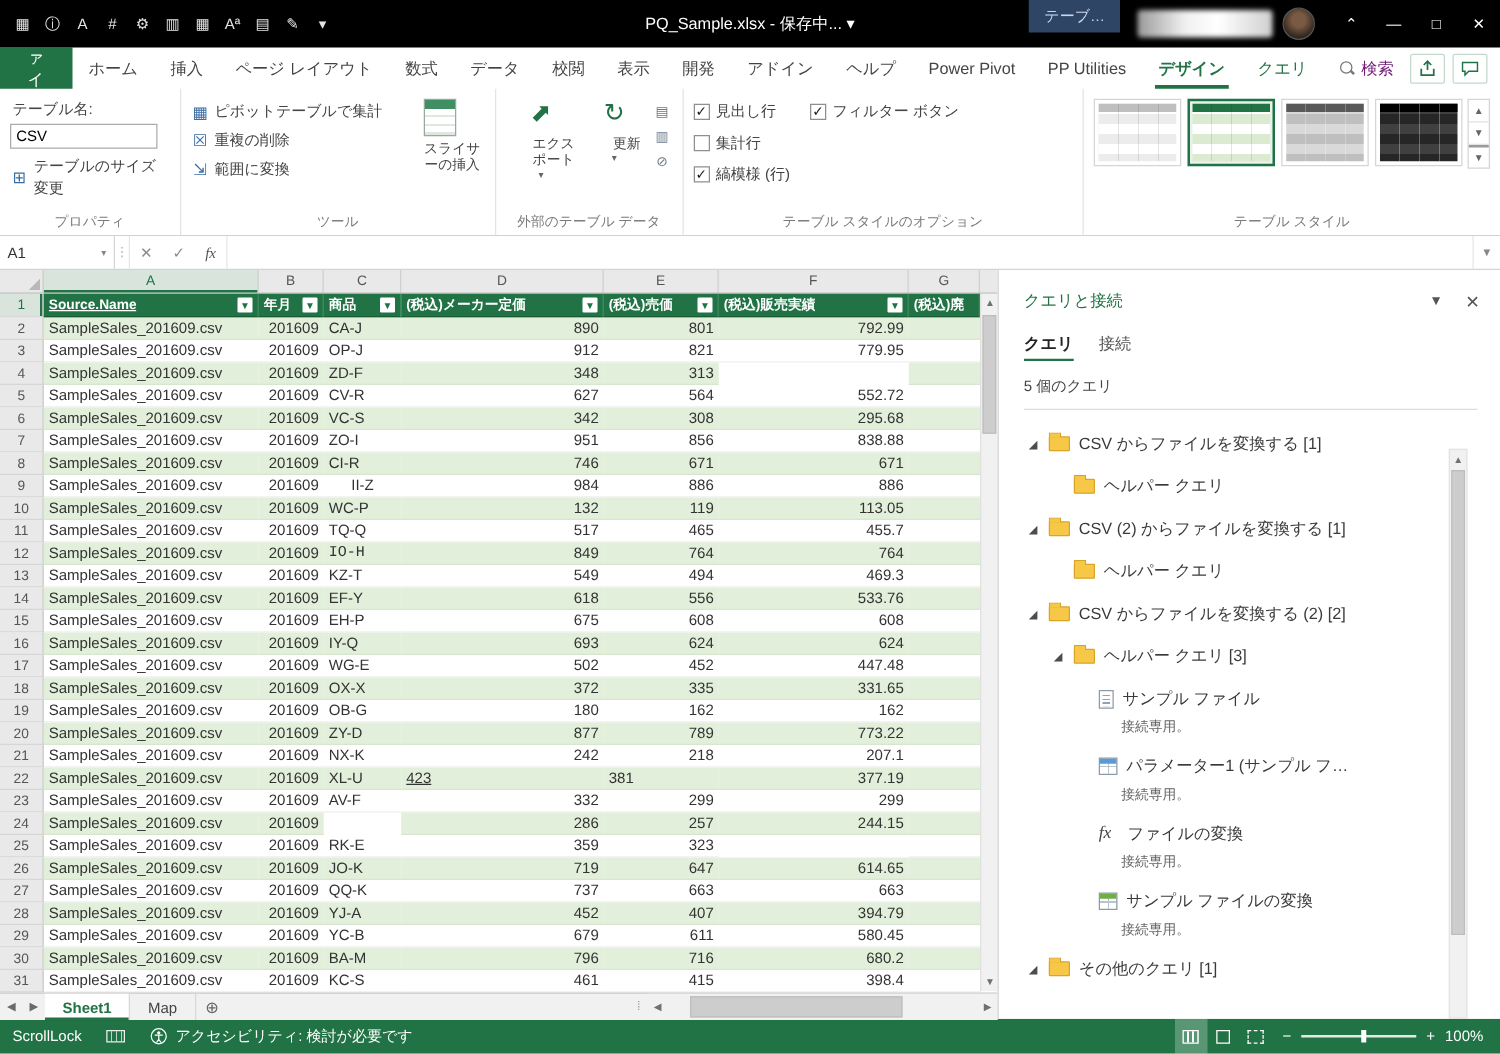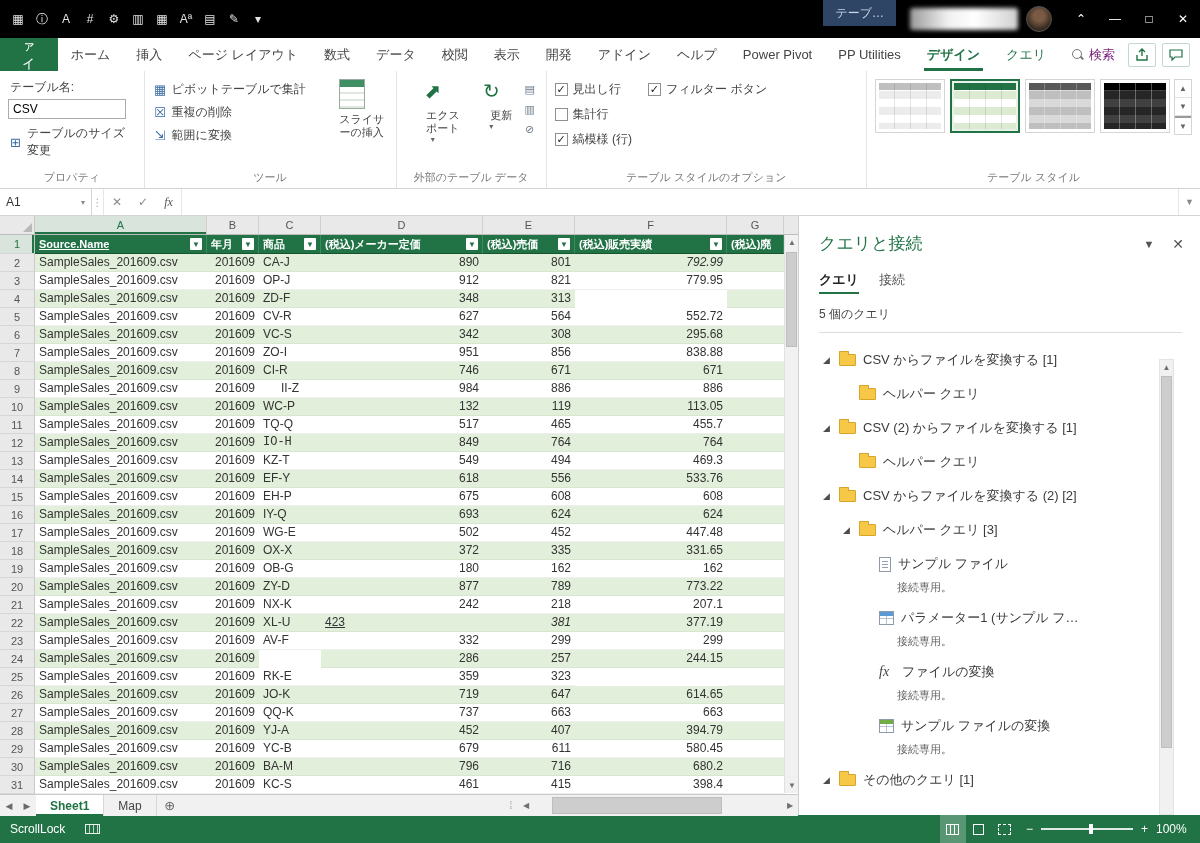--- a/index.html
+++ b/index.html
@@ -122,21 +122,21 @@
   .stab.active { background:#fff; color:#217346; font-weight:bold; box-shadow:inset 0 -2px 0 #217346; }
   .newsheet { width:26px; display:flex; align-items:center; justify-content:center; color:#666; font-size:13px; }
   .hsdiv { width:14px; display:flex; align-items:center; justify-content:center; color:#9a9a9a; font-size:10px; margin-left:auto; }
   .hbtn { width:16px; display:flex; align-items:center; justify-content:center; color:#707070; font-size:8px; background:#f1f1f1; }
   .htrack { width:248px; position:relative; background:#f1f1f1; }
   .hthumb { position:absolute; left:18px; top:2px; height:17px; width:170px; background:#cdcdcd; border:1px solid #bdbdbd; }
 
   
   .pane { width:402px; border-left:1px solid #cfcfcf; background:#fff; position:relative; padding:16px 16px 0 20px; }
   .pane-head { display:flex; align-items:center; }
-  .pane-title { font-size:17px; color:#217346; }
+  .pane-title { font-size:13px; color:#217346; }
   .pane-head .ic { margin-left:18px; color:#555; font-size:11px; }
   .pane-tabs { margin-top:16px; display:flex; gap:20px; font-size:13px; }
   .ptab { color:#555; padding-bottom:5px; }
   .ptab.active { color:#222; font-weight:bold; box-shadow:inset 0 -2px 0 #217346; }
   .pane-count { margin-top:12px; font-size:12px; color:#444; }
   .pane-div { border-bottom:1px solid #dcdcdc; margin-top:9px; margin-right:2px; }
   .tree { position:relative; margin-top:10px; height:451px; overflow:hidden; font-size:13px; color:#3a3a3a; margin-right:48px; }
   .titem { display:flex; align-items:center; height:34px; gap:7px; white-space:nowrap; overflow:hidden; }
   .tarrow { width:11px; font-size:9px; color:#4d4d4d; flex:none; text-align:center; }
   .tsub { font-size:11px; color:#666; height:20px; line-height:13px; }
@@ -181,20 +181,23 @@
       <span class="qi">A</span>
       <span class="qi">#</span>
       <span class="qi">⚙</span>
       <span class="qi">▥</span>
       <span class="qi">▦</span>
       <span class="qi">Aª</span>
       <span class="qi">▤</span>
       <span class="qi">✎</span>
       <span class="qi">▾</span>
     </div>
+  <div class="title-center">
+    <span>PQ_Sample.xlsx  -  保存中...</span> <span>▾</span>
+  </div>
   <div class="tb-right">
     <div class="ctx-hint">テーブ…</div>
     <div class="user-blur"></div>
     <div class="avatar"></div>
     <div style="display:flex;height:100%">
         <span class="wbtn">⌃</span>
         <span class="wbtn">—</span>
         <span class="wbtn">□</span>
         <span class="wbtn">✕</span>
       </div>
@@ -395,21 +398,21 @@
             <span class="thl">(税込)廃</span>
           </div>
         </div>
         <div class="grow stripe">
           <div class="rnum">2</div>
           <div class="cell" style="width: 172px; text-align: left;">SampleSales_201609.csv</div>
           <div class="cell" style="width: 52px; text-align: right;">201609</div>
           <div class="cell" style="width: 62px; text-align: left;">CA-J</div>
           <div class="cell" style="width: 162px; text-align: right;">890</div>
           <div class="cell" style="width: 92px; text-align: right;">801</div>
-          <div class="cell" style="width: 152px; text-align: right; font-style: italic;">792.99</div>
+          <div class="cell" style="width: 152px; text-align: right;">792.99</div>
           <div class="cell" style="width: 57px; text-align: right;"></div>
         </div>
         <div class="grow">
           <div class="rnum">3</div>
           <div class="cell" style="width: 172px; text-align: left;">SampleSales_201609.csv</div>
           <div class="cell" style="width: 52px; text-align: right;">201609</div>
           <div class="cell" style="width: 62px; text-align: left;">OP-J</div>
           <div class="cell" style="width: 162px; text-align: right;">912</div>
           <div class="cell" style="width: 92px; text-align: right;">821</div>
           <div class="cell" style="width: 152px; text-align: right;">779.95</div>
@@ -594,21 +597,21 @@
           <div class="cell" style="width: 92px; text-align: right;">218</div>
           <div class="cell" style="width: 152px; text-align: right;">207.1</div>
           <div class="cell" style="width: 57px; text-align: right;"></div>
         </div>
         <div class="grow stripe">
           <div class="rnum">22</div>
           <div class="cell" style="width: 172px; text-align: left;">SampleSales_201609.csv</div>
           <div class="cell" style="width: 52px; text-align: right;">201609</div>
           <div class="cell" style="width: 62px; text-align: left;">XL-U</div>
           <div class="cell" style="width: 162px; text-align: left; text-decoration: underline;">423</div>
-          <div class="cell" style="width: 92px; text-align: right; font-style: italic;">381</div>
+          <div class="cell" style="width: 92px; text-align: left;">381</div>
           <div class="cell" style="width: 152px; text-align: right;">377.19</div>
           <div class="cell" style="width: 57px; text-align: right;"></div>
         </div>
         <div class="grow">
           <div class="rnum">23</div>
           <div class="cell" style="width: 172px; text-align: left;">SampleSales_201609.csv</div>
           <div class="cell" style="width: 52px; text-align: right;">201609</div>
           <div class="cell" style="width: 62px; text-align: left;">AV-F</div>
           <div class="cell" style="width: 162px; text-align: right;">332</div>
           <div class="cell" style="width: 92px; text-align: right;">299</div>
@@ -798,20 +801,28 @@
   </div>
 </div>
 
 <div class="statusbar">
   <div class="sb-item">
       <span>ScrollLock</span>
     </div>
   <div class="sb-item">
       <span class="kbd-ic"></span>
     </div>
+  <div class="sb-item">
+    <svg width="14" height="14" viewBox="0 0 14 14">
+        <circle cx="7" cy="7" r="6" stroke="#fff" fill="none" stroke-width="1"></circle>
+        <circle cx="7" cy="4.2" r="1.3" fill="#fff"></circle>
+        <path d="M3.8 6 H10.2 M7 6 V9.5 M7 9.5 L5.2 12 M7 9.5 L8.8 12" stroke="#fff" stroke-width="1" fill="none"></path>
+      </svg>
+    <span>アクセシビリティ: 検討が必要です</span>
+  </div>
   <div class="sb-right">
     <div class="viewbtn active">
         <span class="vic grid"></span>
       </div>
     <div class="viewbtn">
         <span class="vic page"></span>
       </div>
     <div class="viewbtn">
         <span class="vic brk"></span>
       </div>

